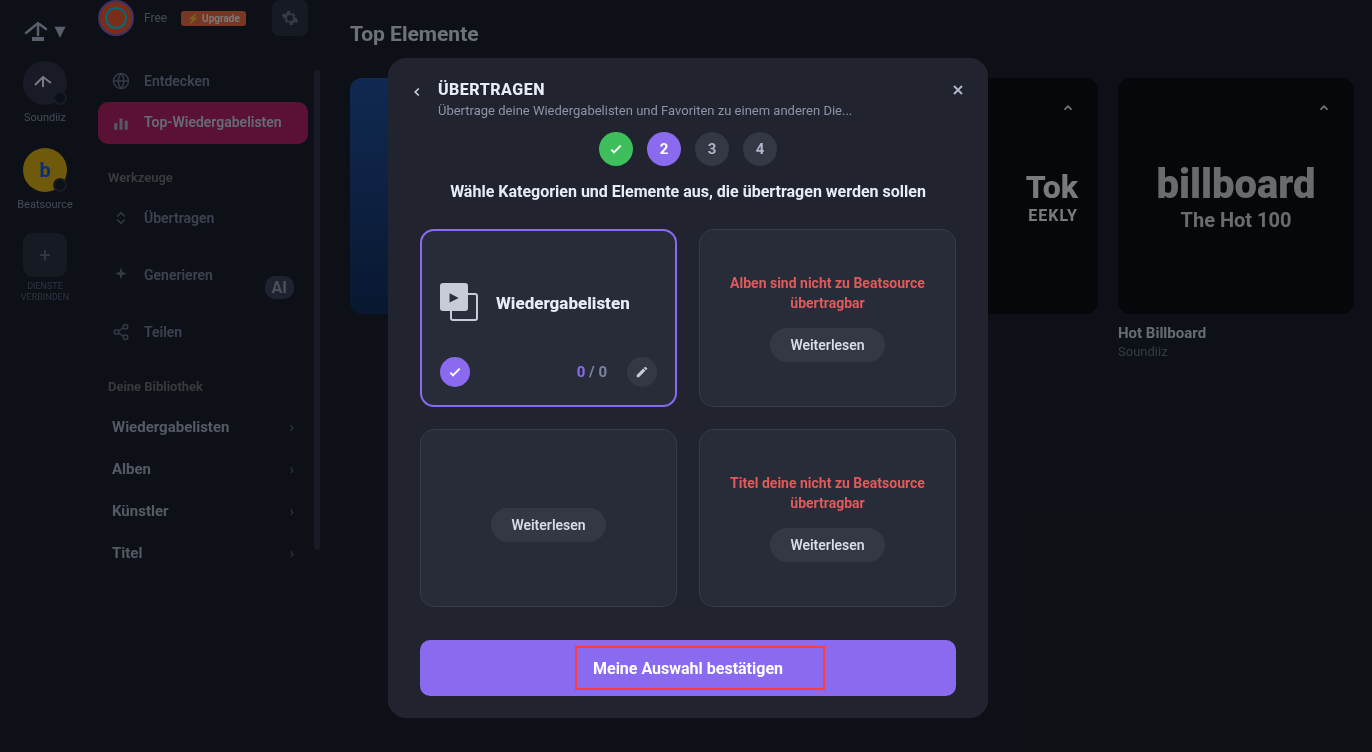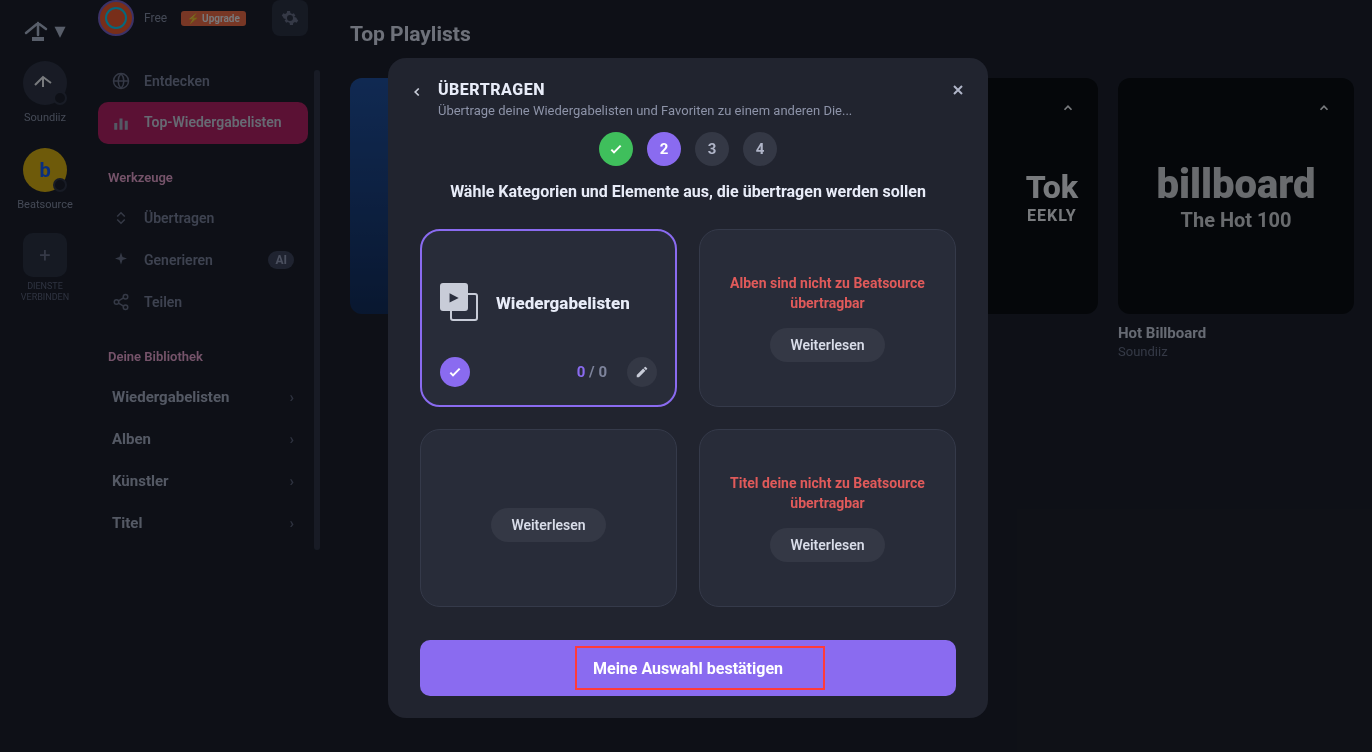--- a/index.html
+++ b/index.html
@@ -23,26 +23,26 @@
 
 .sidebar { width: 230px; background: #14161e; padding: 0 12px 16px 8px; position: relative; }
 .sidebar-header { display: flex; align-items: center; gap: 10px; margin-bottom: 24px; }
 .user-avatar { width: 36px; height: 36px; border-radius: 50%; background: #ff5722; display: flex; align-items: center; justify-content: center; border: 2px solid #7a5fcf; }
 .user-avatar-inner { width: 22px; height: 22px; border: 2px solid #00d9ff; border-radius: 50%; }
 .plan-label { font-size: 12px; color: #8d93a8; }
 .upgrade-badge { background: #ff6a3d; color: #fff; font-size: 10px; padding: 2px 6px; border-radius: 3px; font-weight: 600; margin-left: 4px; }
 .settings-btn { margin-left: auto; width: 36px; height: 36px; border-radius: 8px; background: #262a39; display: flex; align-items: center; justify-content: center; color: #6a6f85; }
 
 .nav-section { margin-bottom: 26px; }
-.section-title { font-size: 13px; color: #f9a8d4; font-weight: 600; margin: 8px 10px 12px; }
+.section-title { font-size: 13px; color: #737373; font-weight: 600; margin: 8px 10px 12px; }
 .nav-item { display: flex; align-items: center; gap: 14px; padding: 12px 14px; border-radius: 10px; cursor: pointer; color: #7e849c; font-size: 14px; font-weight: 600; }
 .nav-item.active { background: #be185d; color: #d8dce8; }
 .nav-item .nav-icon { width: 18px; color: #6a6f85; display: flex; }
 .nav-item.active .nav-icon { color: #b0b5c8; }
-.ai-badge { background: #3a3f56; color: #9ca2bc; font-size: 12px; padding: 2px 7px; border-radius: 10px; margin-left: auto; font-weight: 700; }
+.ai-badge { background: #3a3f56; color: #9ca2bc; font-size: 16px; padding: 2px 7px; border-radius: 10px; margin-left: auto; font-weight: 700; margin-top: 25px; }
 
 .lib-item { display: flex; align-items: center; padding: 12px 14px; cursor: pointer; color: #b0b5c8; font-size: 15px; font-weight: 700; }
 .lib-chevron { margin-left: auto; color: #5c6077; }
 .sidebar-scrollbar { position: absolute; right: 0; top: 70px; width: 6px; height: 480px; background: #2a2e3d; border-radius: 3px; }
 
 
 .main { flex: 1; padding: 22px 30px; overflow: hidden; }
 .page-title { font-size: 21px; font-weight: 700; color: #e8ecf8; margin-bottom: 32px; }
 .playlist-row { display: flex; gap: 20px; }
 .playlist-card { width: 236px; }
@@ -63,21 +63,21 @@
 
 .steps { display: flex; gap: 14px; justify-content: center; margin-top: 14px; }
 .step { width: 34px; height: 34px; border-radius: 50%; display: flex; align-items: center; justify-content: center; font-weight: 700; font-size: 15px; }
 .step.done { background: #3fbf5c; color: #fff; }
 .step.current { background: #8a6bf0; color: #fff; }
 .step.pending { background: #343845; color: #b0b5c8; }
 
 .modal-instruction { text-align: center; font-size: 16px; font-weight: 700; color: #e8ecf8; margin-top: 16px; }
 
 .grid { display: grid; grid-template-columns: 1fr 1fr; gap: 22px; margin-top: 28px; padding: 0 10px; }
-.tile { height: 178px; border-radius: 20px; background: #282c39; border: 1px solid #353a4a; padding: 18px; display: flex; flex-direction: column; }
+.tile { height: 178px; border-radius: 14px; background: #282c39; border: 1px solid #353a4a; padding: 18px; display: flex; flex-direction: column; }
 .tile.selected { border: 2px solid #8a6bf0; background: #282c39; }
 .tile-main { display: flex; align-items: center; gap: 16px; flex: 1; }
 .tile-icon-stack { position: relative; width: 40px; height: 40px; }
 .tile-icon-stack .card-shape { position: absolute; width: 28px; height: 28px; background: #2a2e3d; border: 2px solid #c8ccd8; border-radius: 3px; }
 .tile-icon-stack .card-shape.front { top: 0; left: 0; background: #c8ccd8; display: flex; align-items: center; justify-content: center; color: #2a2e3d; font-size: 12px; }
 .tile-icon-stack .card-shape.back { top: 10px; left: 10px; }
 .tile-label { font-size: 17px; font-weight: 800; color: #e8ecf8; }
 .tile-footer { display: flex; align-items: center; gap: 10px; }
 .check-circle { width: 30px; height: 30px; border-radius: 50%; background: #8a6bf0; display: flex; align-items: center; justify-content: center; color: #fff; }
 .count { margin-left: auto; font-size: 15px; font-weight: 700; }
@@ -211,31 +211,31 @@
       </div>
       <div class="lib-item">
         <span>Titel</span>
         <span class="lib-chevron">›</span>
       </div>
     </div>
     <div class="sidebar-scrollbar"></div>
   </div>
 
   <div class="main">
-    <h1 class="page-title">Top Playlists</h1>
+    <h1 class="page-title">Top Elemente</h1>
     <div class="playlist-row">
       <div class="playlist-card">
         <div class="playlist-cover" style="background:linear-gradient(#1a4da0,#0a2555);"></div>
       </div>
       <div class="playlist-card">
         <div class="playlist-cover"></div>
       </div>
       <div class="playlist-card">
         <div class="playlist-cover" style="background:#000;align-items:flex-end;padding:20px;">
-          <div style="text-align:center;">
+          <div style="text-align:right;">
             <div style="font-size:32px;font-weight:800;">Tok</div>
             <div style="font-size:16px;font-weight:700;letter-spacing:1px;">EEKLY</div>
           </div>
           <div class="playlist-pin">
              <svg width="14" height="14" viewBox="0 0 24 24" fill="none" stroke="#fff" stroke-width="3">
                 <path d="M6 15l6-6 6 6"></path>
               </svg>
           </div>
         </div>
       </div>

